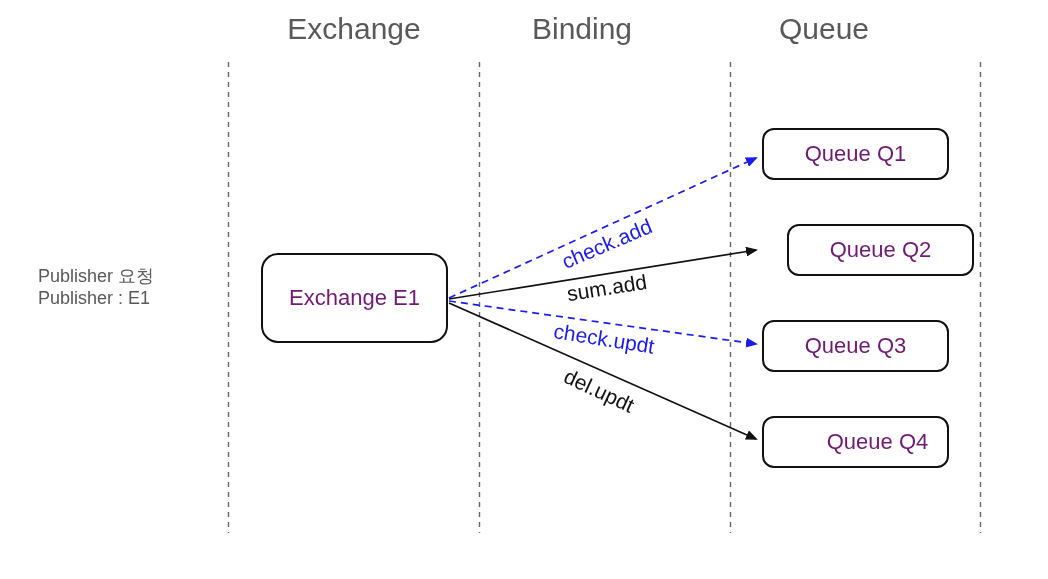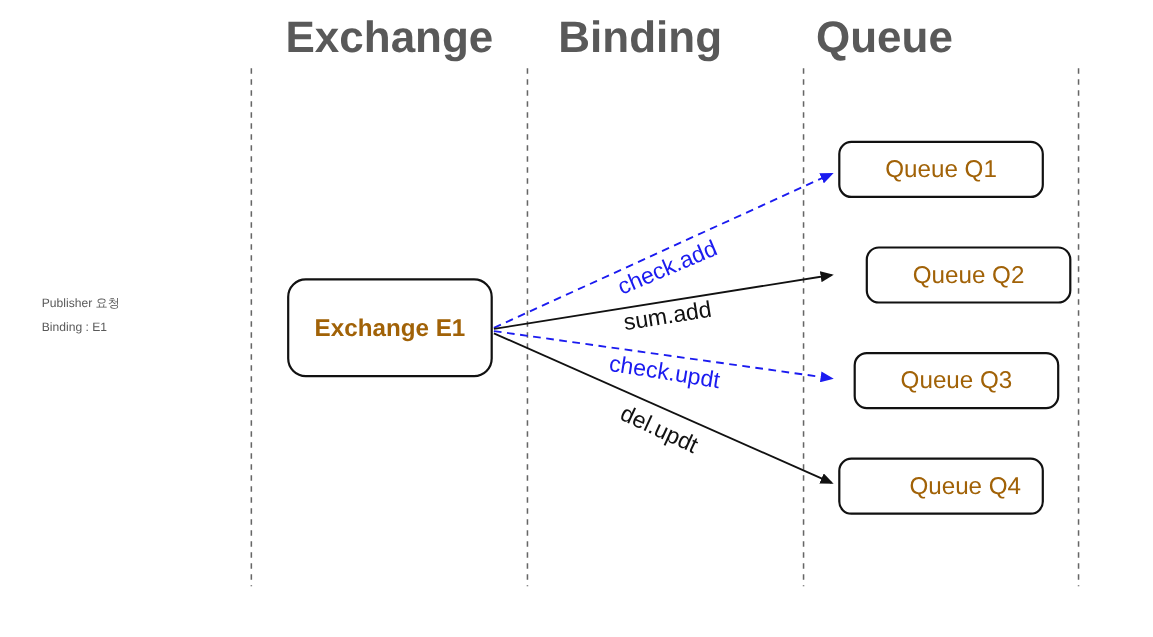--- a/index.html
+++ b/index.html
@@ -6,63 +6,63 @@
   #stage{
     position:relative;
     width:1048px;height:579px;
     background:#ffffff;
     font-family:"Liberation Sans","DejaVu Sans",sans-serif;
     overflow:hidden;
   }
   .col-header{
     position:absolute;top:12px;
     transform:translateX(-50%);
-    font-size:40px;font-weight:bold;color:#595959;
+    font-size:30px;font-weight:normal;color:#595959;
     white-space:nowrap;
   }
   #hdr-exchange{left:354px;}
   #hdr-binding{left:582px;}
-  #hdr-queue{left:804px;}
+  #hdr-queue{left:824px;}
 
   #svg-layer{position:absolute;left:0;top:0;width:1048px;height:579px;pointer-events:none;}
 
   .node{
     position:absolute;
     background:#ffffff;
     border:2px solid #111111;
     display:flex;align-items:center;justify-content:center;
-    font-size:22px;color:#a16207;
+    font-size:22px;color:#701a75;
     box-sizing:border-box;
     white-space:nowrap;
   }
   #exchange-node{
-    left:261px;top:253px;width:187px;height:90px;border-radius:17px;font-weight:bold;
+    left:261px;top:253px;width:187px;height:90px;border-radius:17px;
   }
   .queue-node{left:762px;width:187px;height:52px;border-radius:12px;}
   #queue-q1{top:128px;}
   #queue-q2{top:224px;margin-left:25px;}
-  #queue-q3{top:320px;margin-left:14px;}
+  #queue-q3{top:320px;}
   #queue-q4{top:416px;padding-left:44px;}
 
   .binding-label{
     position:absolute;
     transform:translate(-50%,-50%) rotate(var(--rot));
     font-size:21px;
     white-space:nowrap;
   }
   .binding-label.blue{color:#1b1bf0;}
   .binding-label.black{color:#111111;}
   #lbl-binding-1{left:607px;top:244px;--rot:-23deg;}
   #lbl-binding-2{left:607px;top:288px;--rot:-9deg;}
   #lbl-binding-3{left:604px;top:339px;--rot:9deg;}
   #lbl-binding-4{left:599px;top:391px;--rot:25deg;}
 
   .side-note{
     position:absolute;left:38px;top:265px;
-    font-size:11px;color:#595959;line-height:22px;
+    font-size:18px;color:#595959;line-height:22px;
     white-space:nowrap;
   }
 </style>
 </head>
 <body>
 
 <div id="stage">
 
   <svg id="svg-layer" viewBox="0 0 1048 579" xmlns="http://www.w3.org/2000/svg">
     <defs>
@@ -84,21 +84,21 @@
     <line x1="449" y1="301" x2="756" y2="344" stroke="#1b1bf0" stroke-width="1.7" stroke-dasharray="7 5" marker-end="url(#arrow-blue)"></line>
     <line x1="449" y1="303" x2="756" y2="439" stroke="#111111" stroke-width="1.7" marker-end="url(#arrow-black)"></line>
   </svg>
 
   <div class="col-header" id="hdr-exchange">Exchange</div>
   <div class="col-header" id="hdr-binding">Binding</div>
   <div class="col-header" id="hdr-queue">Queue</div>
 
   <div class="side-note">
     <div>Publisher 요청</div>
-    <div>Binding : E1</div>
+    <div>Publisher : E1</div>
   </div>
 
   <div class="node" id="exchange-node">
     <span>Exchange E1</span>
   </div>
 
   <div class="node queue-node" id="queue-q1">
     <span>Queue Q1</span>
   </div>
   <div class="node queue-node" id="queue-q2">

